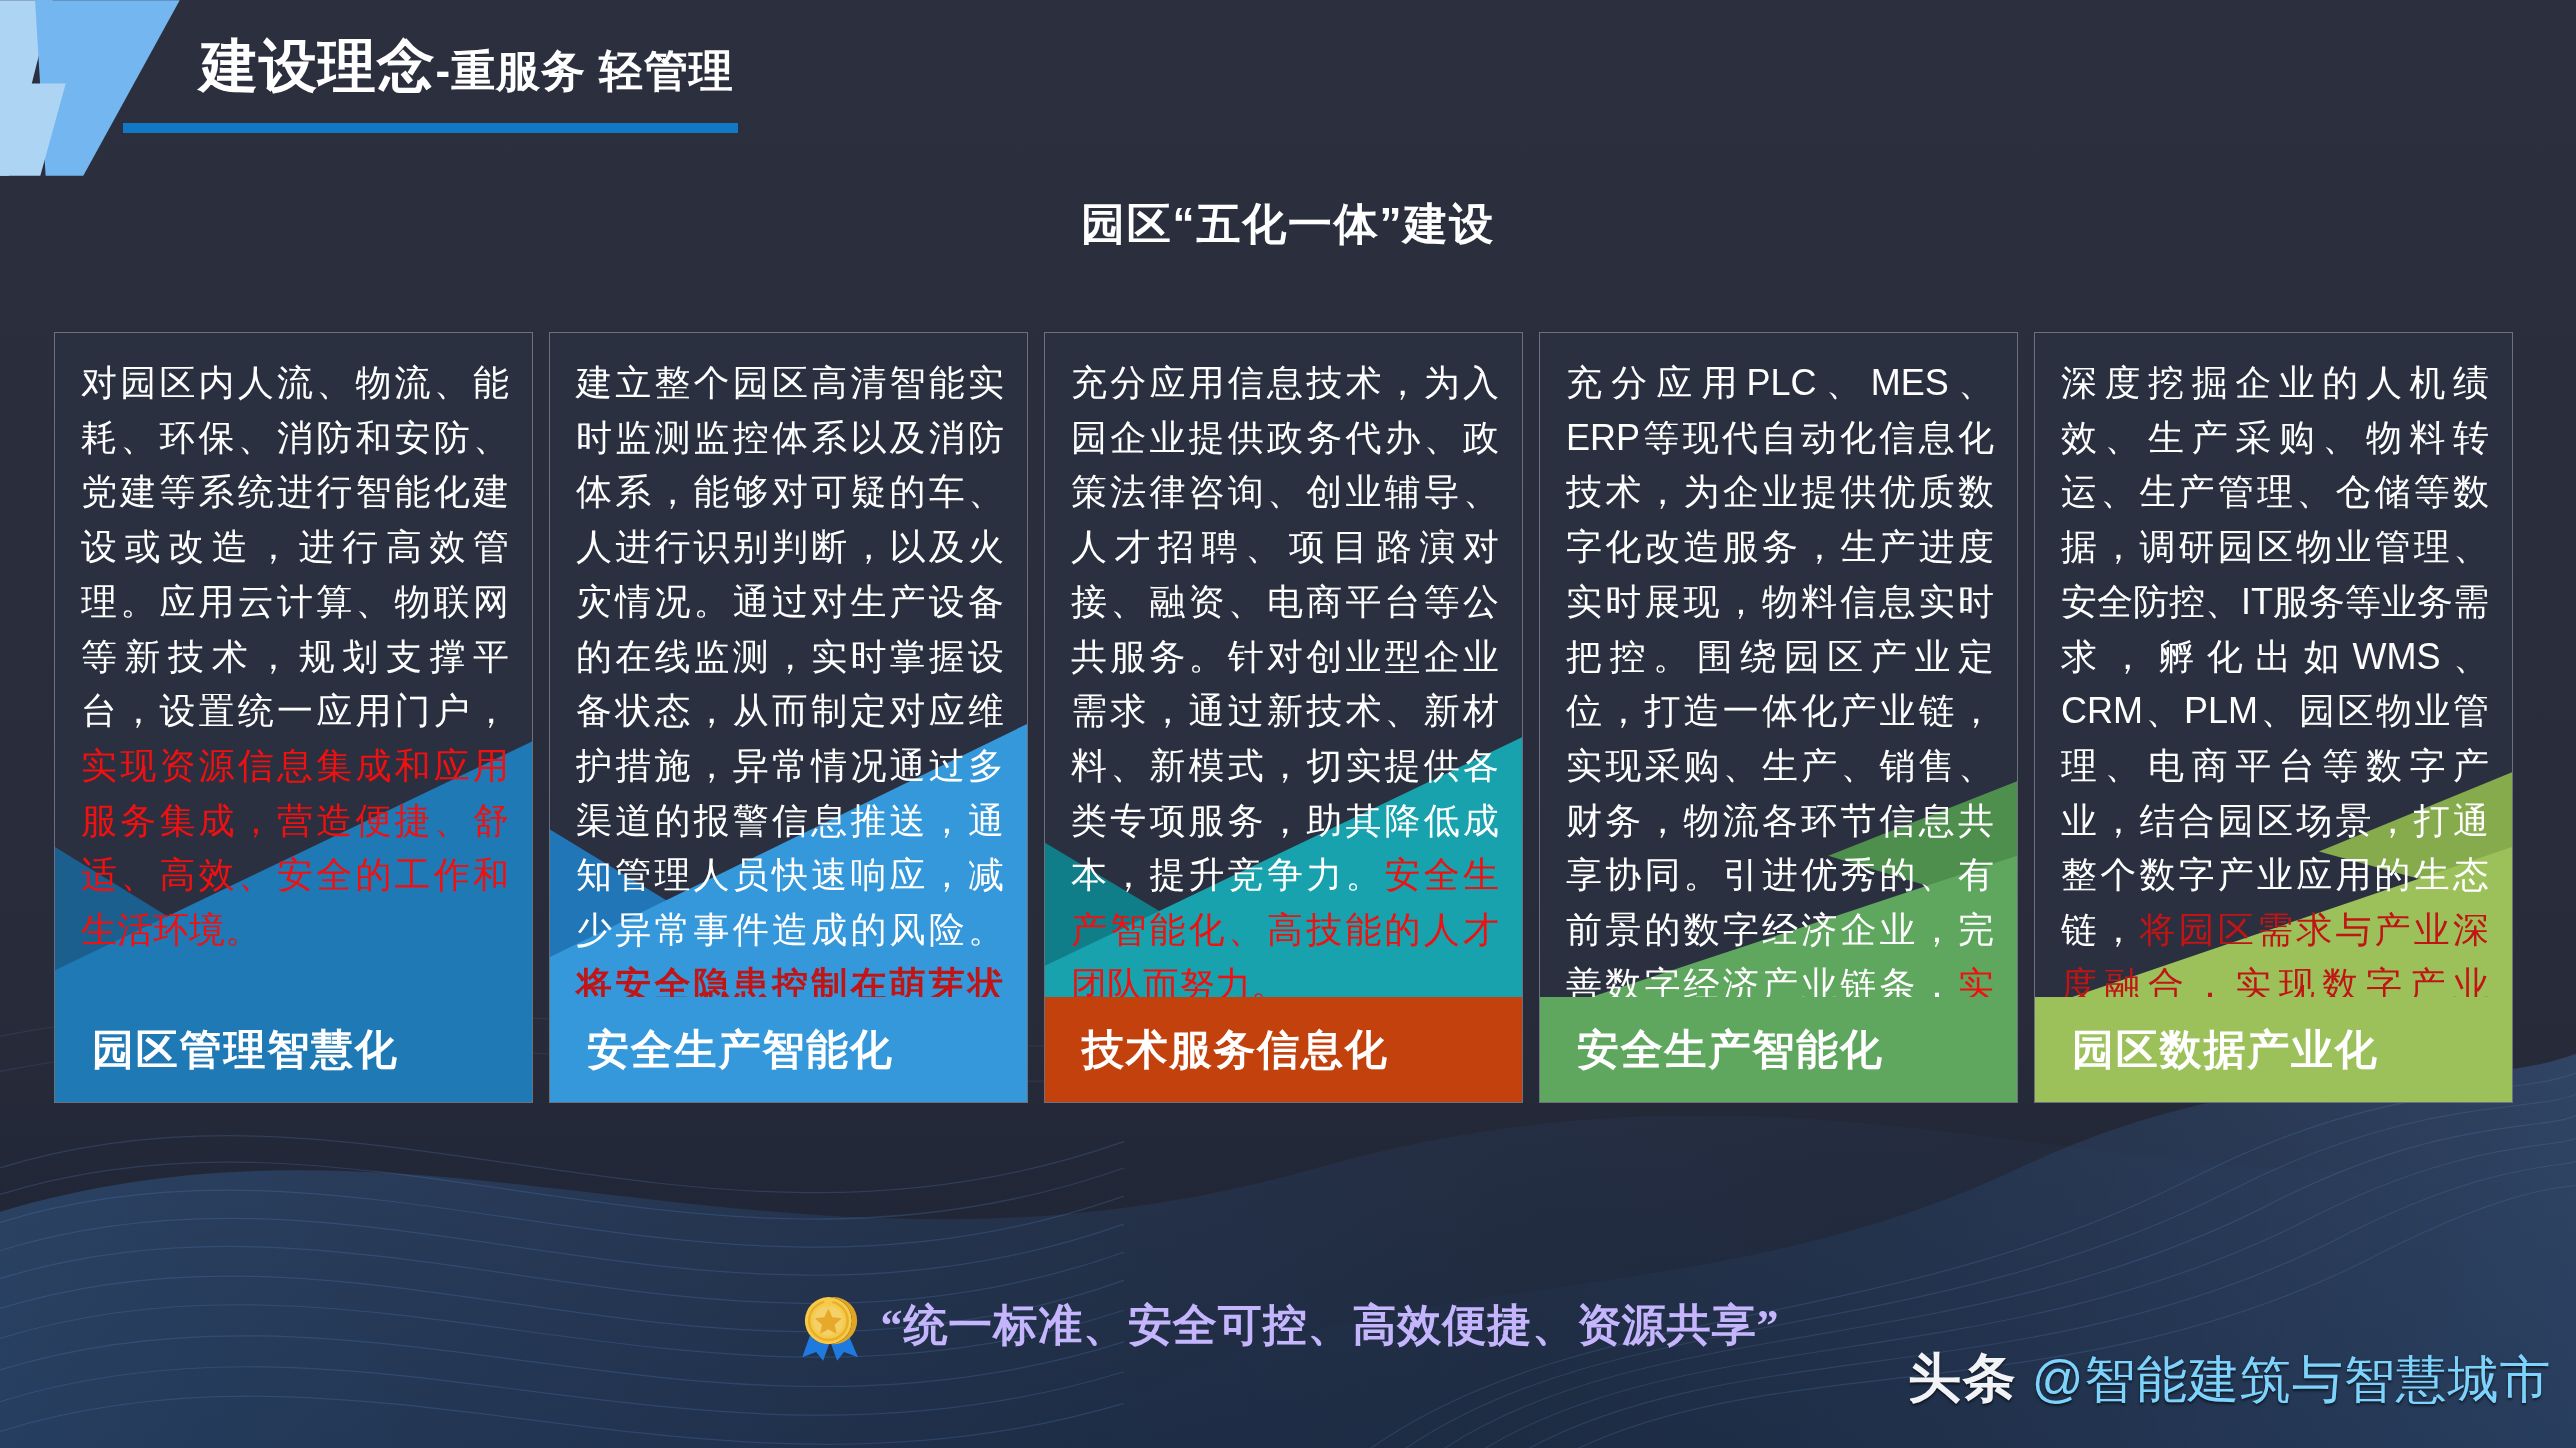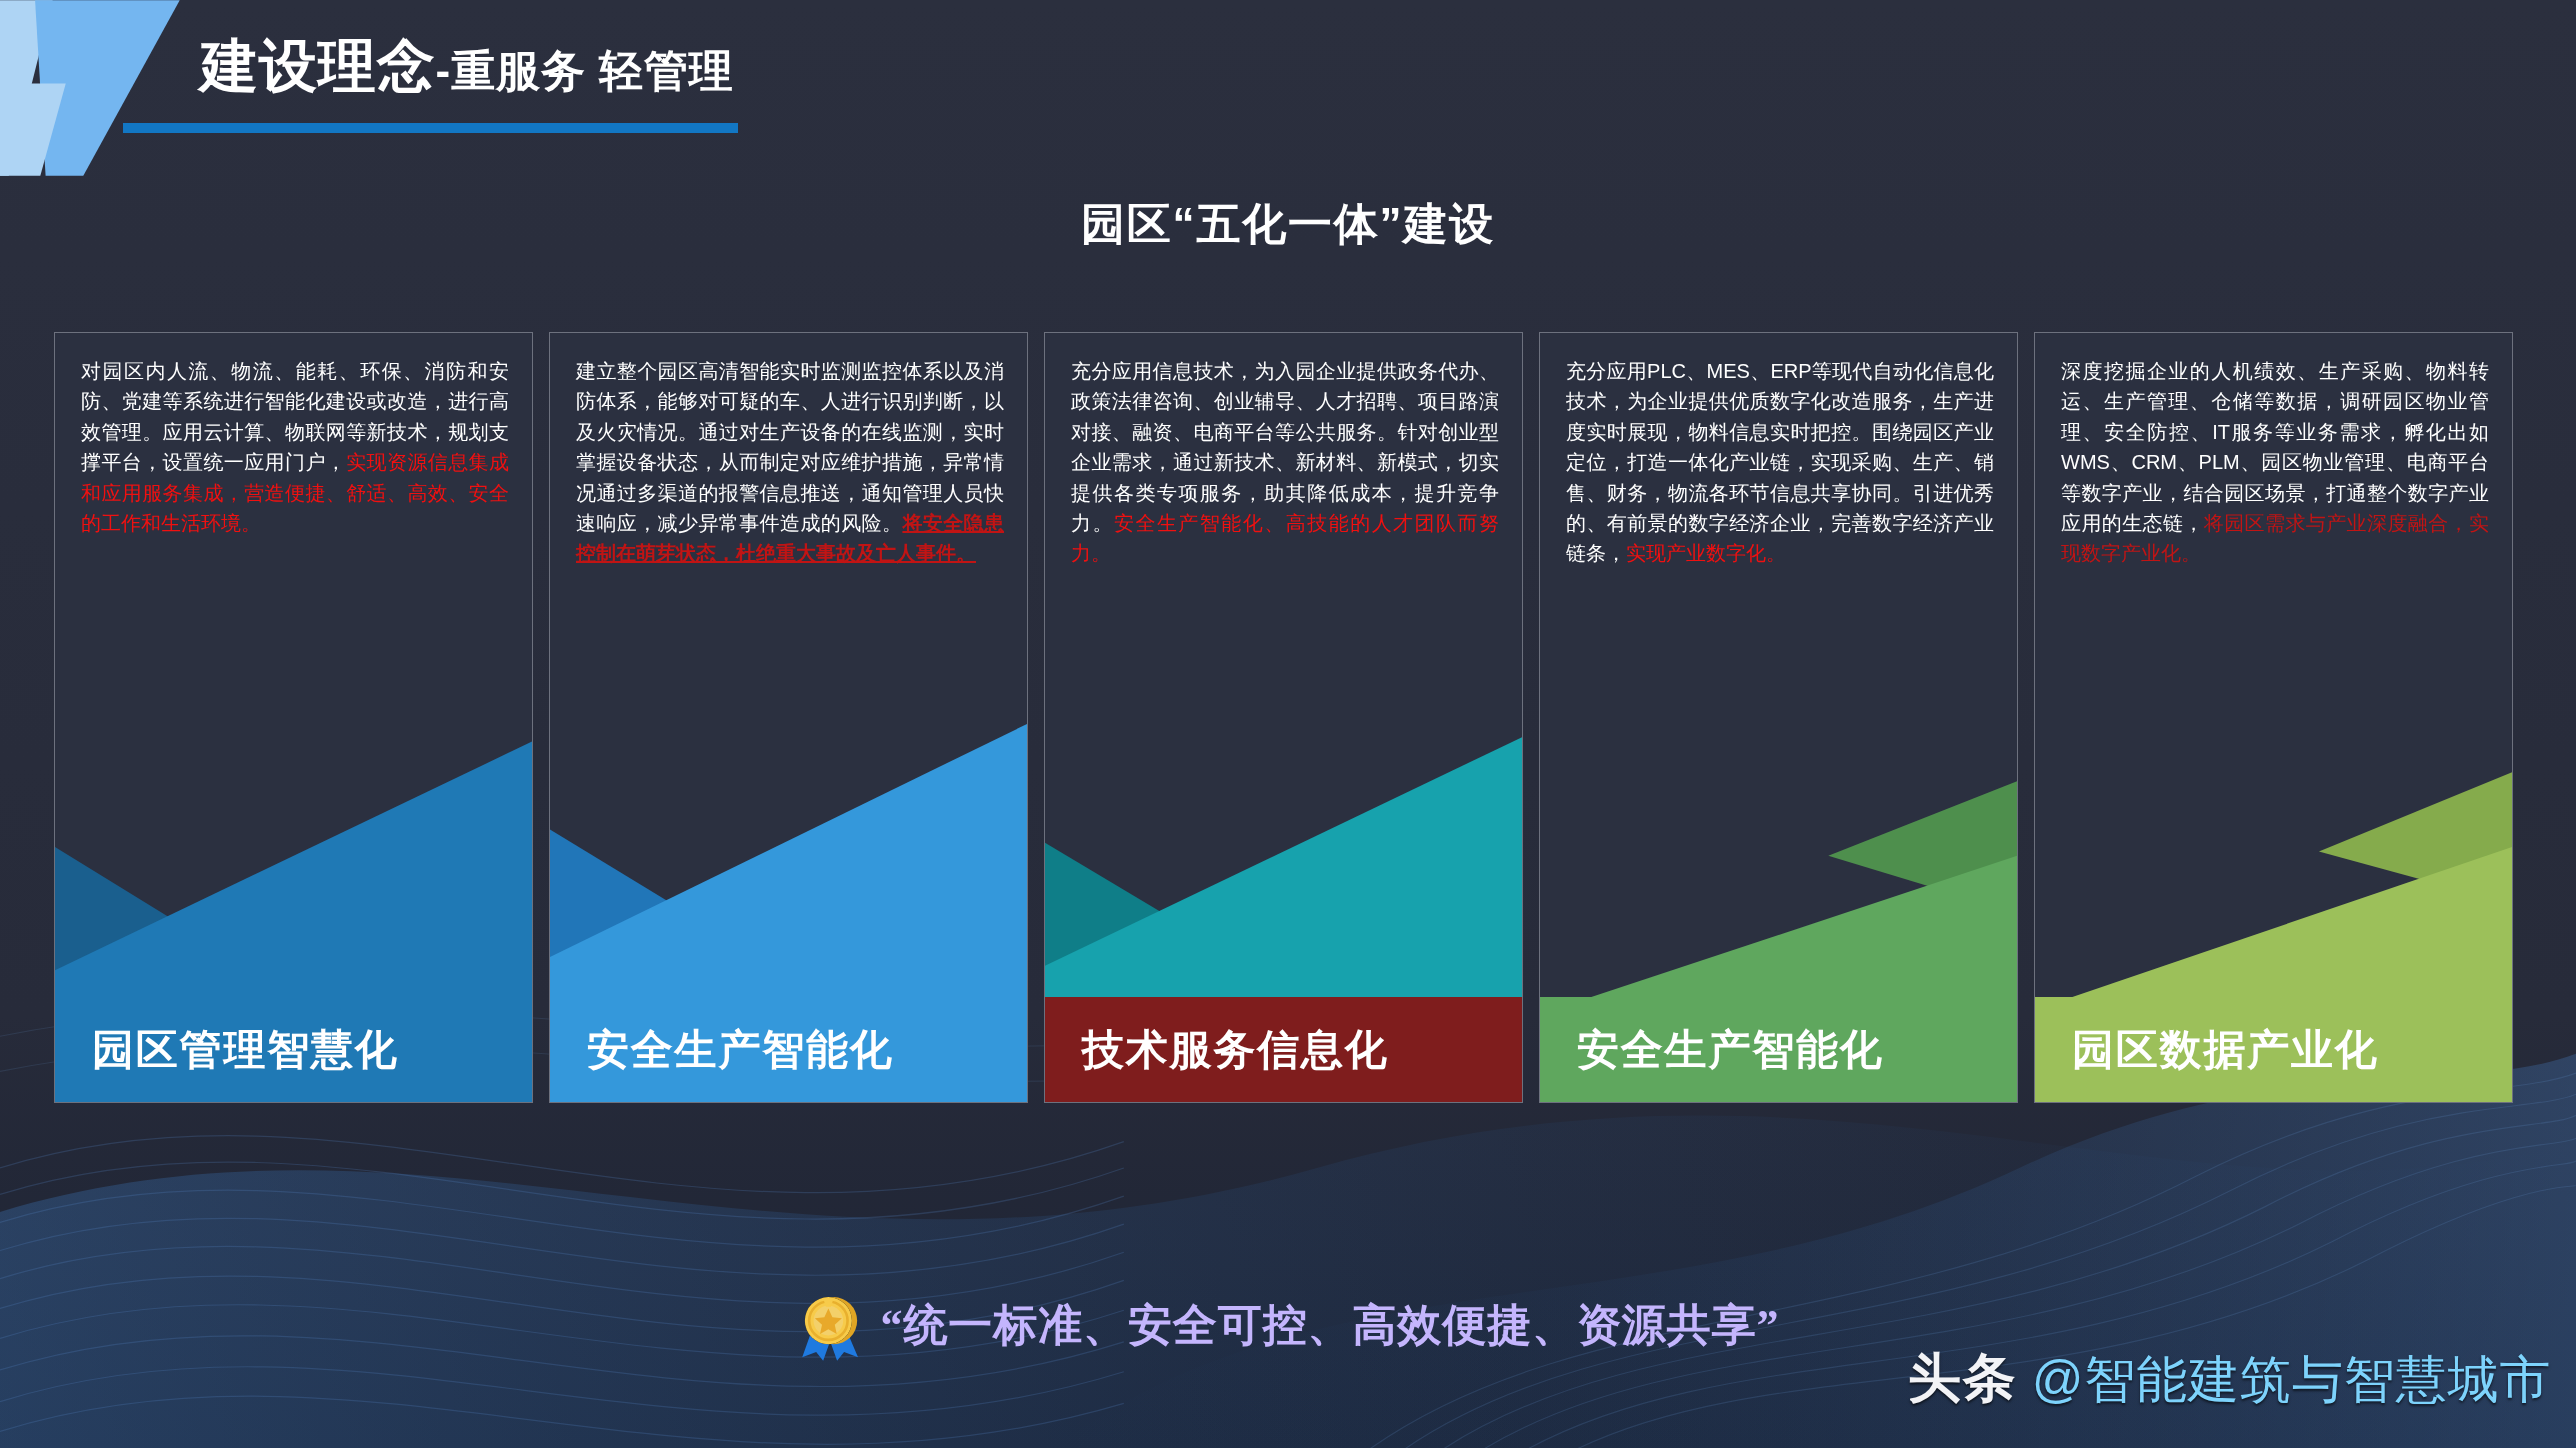--- a/index.html
+++ b/index.html
@@ -35,21 +35,21 @@
   .card{
     position:relative;width:479px;height:771px;
     background:#2b3040;
     border:1.8px solid #6d717e;
     overflow:hidden;
     box-sizing:border-box;
   }
   .card .wedge{position:absolute;left:0;bottom:0;width:100%;height:378px;}
   .card-text{
     position:absolute;left:26px;top:23px;right:23px;
-    font-size:20px;line-height:1.52;color:#ffffff;
+    font-size:36px;line-height:1.52;color:#ffffff;
     text-align:justify;z-index:3;
   }
   .card-text .em{color:#f01010;}
   .card-text .em-bold{color:#c11414;font-weight:bold;text-decoration:underline;}
   .card-text .em-dark{color:#c11414;}
   .card-label{
     position:absolute;left:0;bottom:0;width:100%;height:105px;
     display:flex;align-items:center;
     font-size:42px;font-weight:bold;color:#ffffff;letter-spacing:1.8px;
     padding-left:37px;box-sizing:border-box;z-index:4;
@@ -149,21 +149,21 @@
     <div class="card-text"><span>建立整个园区高清智能实时监测监控体系以及消防体系，能够对可疑的车、人进行识别判断，以及火灾情况。通过对生产设备的在线监测，实时掌握设备状态，从而制定对应维护措施，异常情况通过多渠道的报警信息推送，通知管理人员快速响应，减少异常事件造成的风险。</span><span class="em-bold">将安全隐患控制在萌芽状态，杜绝重大事故及亡人事件。</span></div>
     <div class="card-label" style="background:#3498db">安全生产智能化</div>
   </div>
 
   <div class="card">
     <svg class="wedge" viewBox="0 0 546 430" preserveAspectRatio="none">
       <polygon points="0,135 185,245 0,295" fill="#0f7e88"></polygon>
       <polygon points="546,15 546,430 0,430 0,275" fill="#17a2ad"></polygon>
     </svg>
     <div class="card-text"><span>充分应用信息技术，为入园企业提供政务代办、政策法律咨询、创业辅导、人才招聘、项目路演对接、融资、电商平台等公共服务。针对创业型企业需求，通过新技术、新材料、新模式，切实提供各类专项服务，助其降低成本，提升竞争力。</span><span class="em">安全生产智能化、高技能的人才团队而努力。</span></div>
-    <div class="card-label" style="background:#7f1d1d">技术服务信息化</div>
+    <div class="card-label" style="background:#c2410c">技术服务信息化</div>
   </div>
 
   <div class="card">
     <svg class="wedge" viewBox="0 0 546 430" preserveAspectRatio="none">
       <polygon points="546,65 546,215 330,150" fill="#4e8f4d"></polygon>
       <polygon points="546,150 546,430 0,430 0,330" fill="#5fa75e"></polygon>
     </svg>
     <div class="card-text"><span>充分应用PLC、MES、ERP等现代自动化信息化技术，为企业提供优质数字化改造服务，生产进度实时展现，物料信息实时把控。围绕园区产业定位，打造一体化产业链，实现采购、生产、销售、财务，物流各环节信息共享协同。引进优秀的、有前景的数字经济企业，完善数字经济产业链条，</span><span class="em">实现产业数字化。</span></div>
     <div class="card-label" style="background:#5fa75e">安全生产智能化</div>
   </div>

